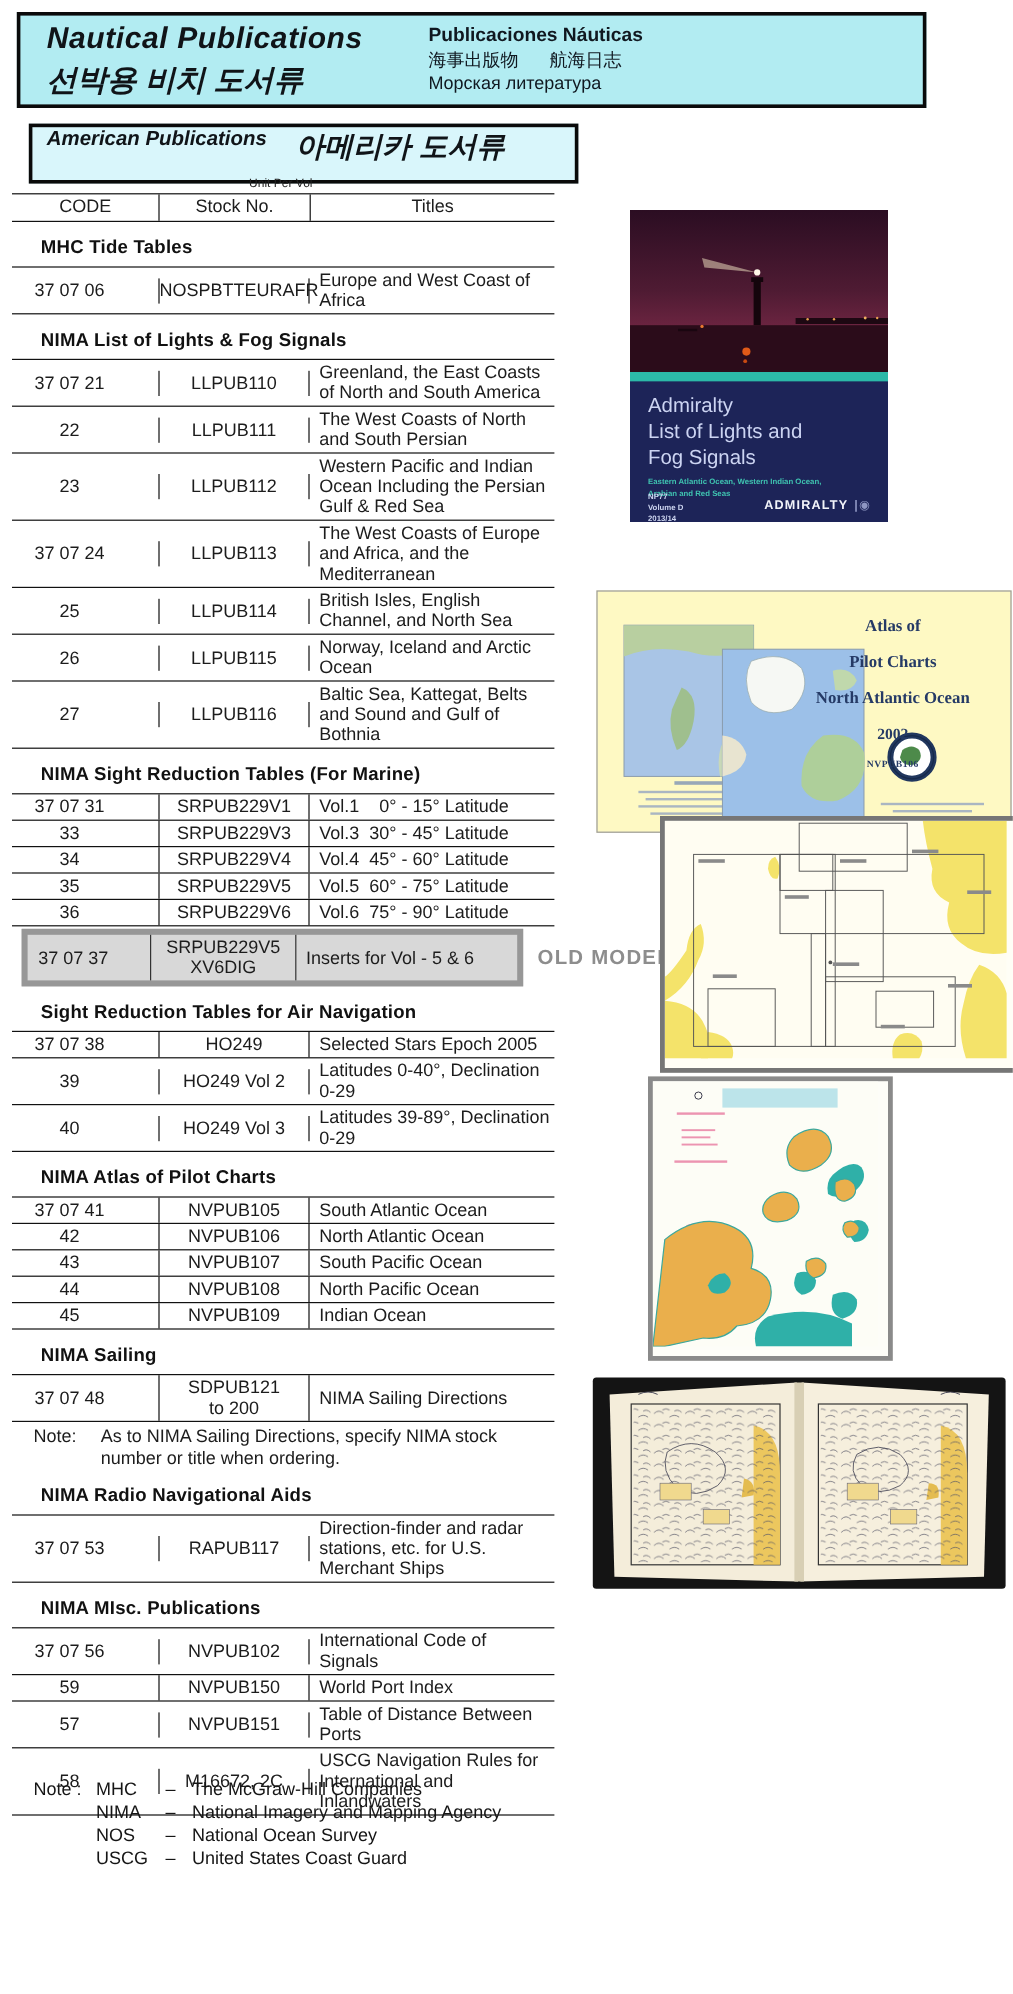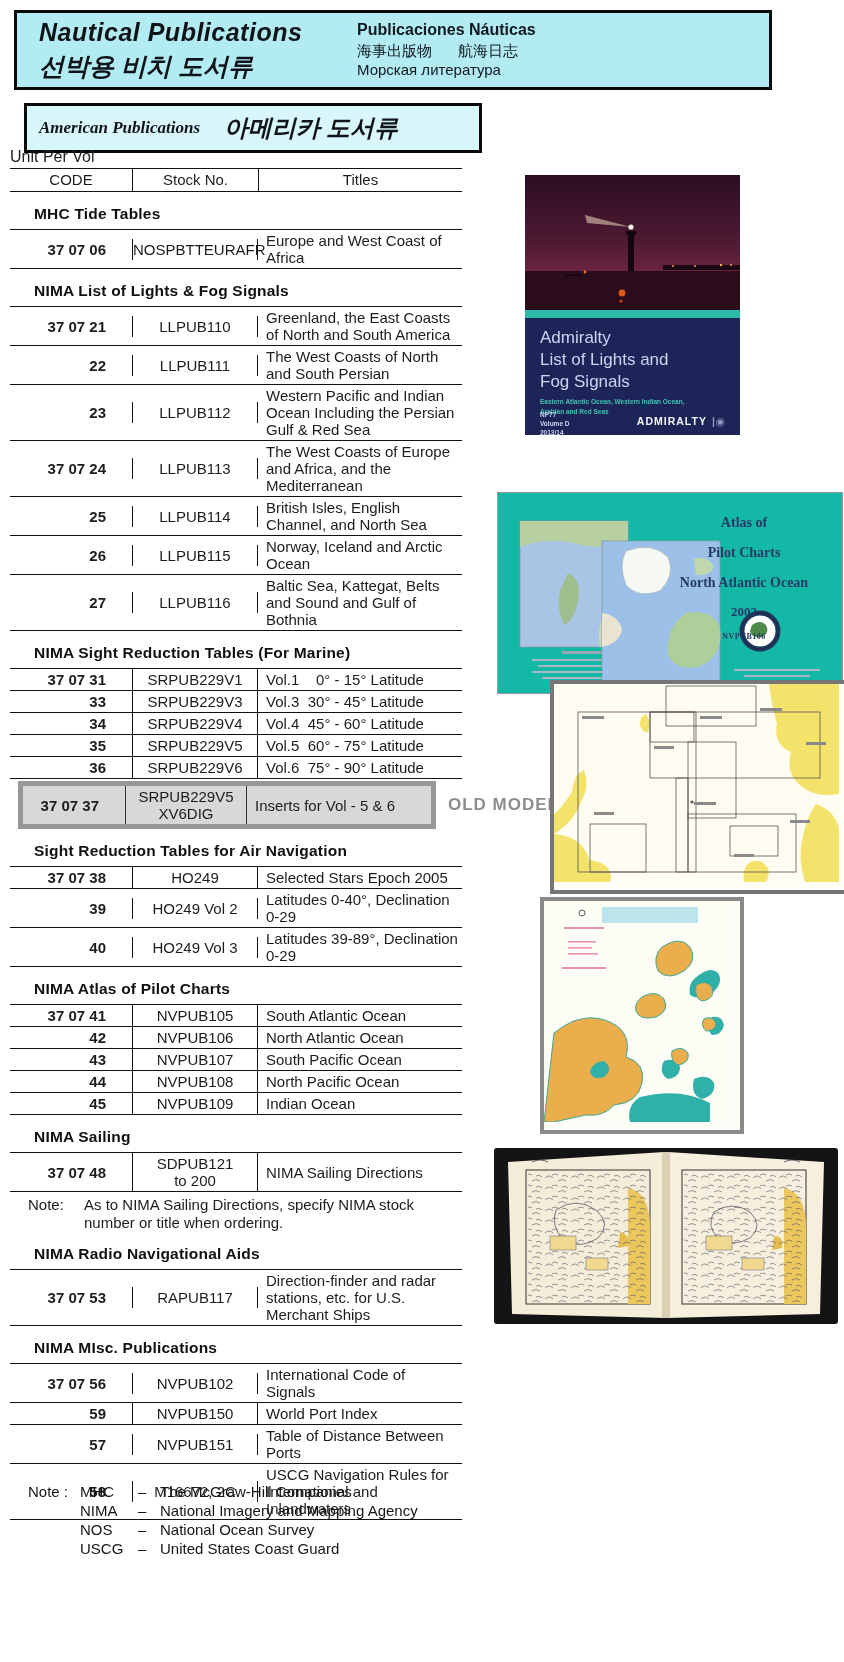--- a/index.html
+++ b/index.html
@@ -14,45 +14,45 @@
     background:#b2ecf2;border:3px solid #0a0a0a;display:flex;align-items:center;
   }
   .banner1 .left{padding-left:22px;width:300px;}
   .banner1 .t-en{font-size:25px;font-weight:bold;font-style:italic;letter-spacing:.5px;color:#101418;}
   .banner1 .t-ko{font-size:25px;font-weight:bold;font-style:italic;margin-top:3px;color:#101418;}
   .banner1 .right{padding-left:18px;font-size:15px;line-height:1.3;color:#101820;}
   .banner1 .r1{font-weight:bold;font-size:16px;}
   .banner1 .r2 span{margin-right:26px;}
   .banner2{
     position:absolute;left:24px;top:103px;width:452px;height:44px;
-    background:#d9f6fb;border:3px solid #0a0a0a;display:flex;align-items:center;font-family:Liberation Serif, serif;
+    background:#d9f6fb;border:3px solid #0a0a0a;display:flex;align-items:flex-start;
   }
   .banner2 .t-en{font-size:17px;font-weight:bold;font-style:italic;padding-left:12px;color:#101418;}
   .banner2 .t-ko{font-size:24px;font-weight:bold;font-style:italic;padding-left:24px;color:#101418;}
 
   
   .tablewrap{position:absolute;left:10px;top:148px;width:452px;}
-  .unitlabel{text-align:left;font-size:16px;padding:0 4px 2px 0;color:#222;}
+  .unitlabel{text-align:center;font-size:10px;padding:0 4px 2px 0;color:#222;}
   .thead{
     display:grid;grid-template-columns:122px 126px 204px;
     border-top:1.5px solid #111;border-bottom:1.5px solid #111;
   }
   .thead div{font-size:15px;text-align:center;padding:2px 0 3px 0;}
   .thead div + div{border-left:1px solid #111;}
   .section-title{
     font-size:15.5px;font-weight:bold;color:#111;
     margin:13px 0 6px 24px;letter-spacing:.2px;
   }
   .rows{border-top:1.5px solid #111;}
   .row{
     display:grid;grid-template-columns:122px 126px 204px;
     border-bottom:1.5px solid #111;position:relative;
   }
   .cell{font-size:15px;line-height:17px;padding:2px 0;white-space:pre-wrap;}
-  .cell.code{text-align:right;padding-right:26px;font-weight:bold;align-self:center;}
+  .cell.code{text-align:center;padding-right:26px;font-weight:normal;align-self:center;}
   .cell.stock{text-align:center;border-left:1px solid #111;border-right:1px solid #111;align-self:center;}
   .cell.title{padding-left:8px;padding-right:4px;align-self:center;}
   
   .row.hl{
     background:#d8d8d8;border:5px solid #979797;
     margin:2px 26px 2px 8px;grid-template-columns:102px 122px 1fr;
   }
   .row.hl .cell.stock{border-left:1px solid #333;border-right:1px solid #333;}
   .annot{
     position:absolute;right:-128px;top:50%;transform:translateY(-50%);
@@ -73,21 +73,21 @@
   .img-frame{position:absolute;overflow:hidden;}
   
   .adm{left:525px;top:175px;width:215px;height:260px;background:#1d2458;}
   .adm svg{position:absolute;left:0;top:0;}
   .adm .title{position:absolute;left:15px;top:152px;font-size:17px;line-height:1.3;color:#ccd4f2;white-space:pre-wrap;font-weight:500;}
   .adm .sub{position:absolute;left:15px;top:222px;width:170px;font-size:6.5px;line-height:1.5;color:#3fc3b0;font-weight:bold;}
   .adm .ed{position:absolute;left:15px;top:236px;font-size:6.5px;line-height:1.35;color:#cdd5f0;font-weight:bold;white-space:pre-wrap;}
   .adm .brand{position:absolute;right:14px;bottom:8px;font-size:10.5px;font-weight:bold;color:#f2f4fa;letter-spacing:1px;}
   .adm .brand .sep{display:inline-block;margin-left:5px;color:#8e96c2;}
   
-  .atlas{left:497px;top:492px;width:344px;height:200px;background:#14b8a6;border:1px solid #9a9a9a;}
+  .atlas{left:497px;top:492px;width:344px;height:200px;background:#fef9c3;border:1px solid #9a9a9a;}
   .atlas .txt{position:absolute;right:18px;top:22px;width:160px;text-align:center;
     font-family:"Liberation Serif","DejaVu Serif",serif;color:#253a66;font-weight:bold;}
   .atlas .l1{font-size:14px;margin-bottom:14px;}
   .atlas .l2{font-size:14px;margin-bottom:14px;}
   .atlas .l3{font-size:14px;margin-bottom:13px;}
   .atlas .l4{font-size:13px;margin-bottom:12px;}
   .atlas .l5{font-size:8px;letter-spacing:.5px;margin-bottom:6px;}
   
   .cidx{left:550px;top:680px;width:293px;height:206px;background:#fffef6;border:4px solid #767676;}
   

